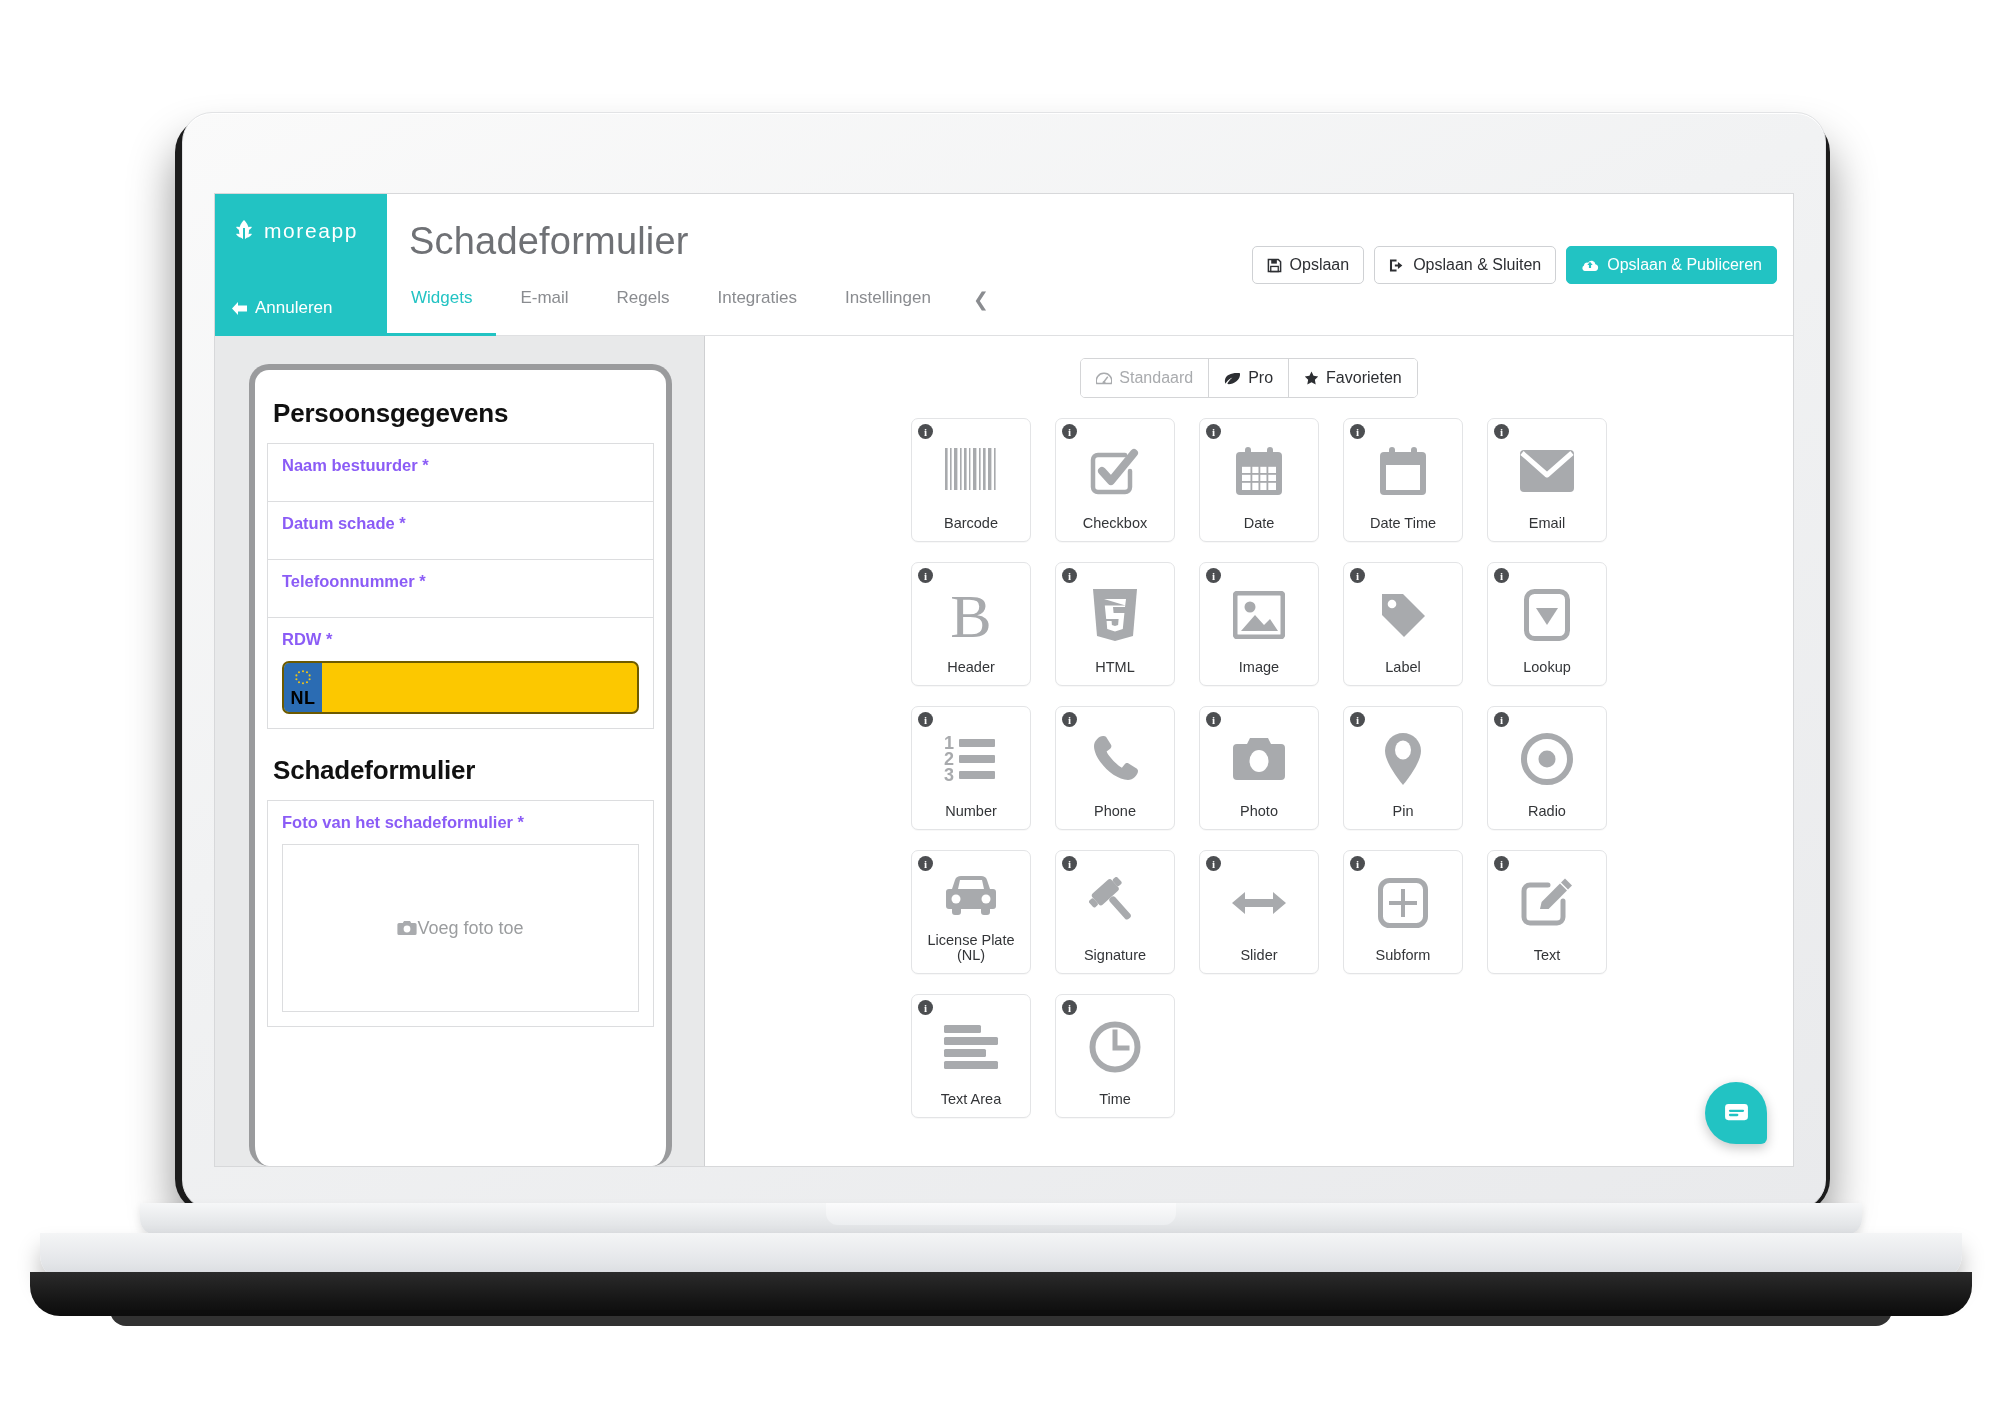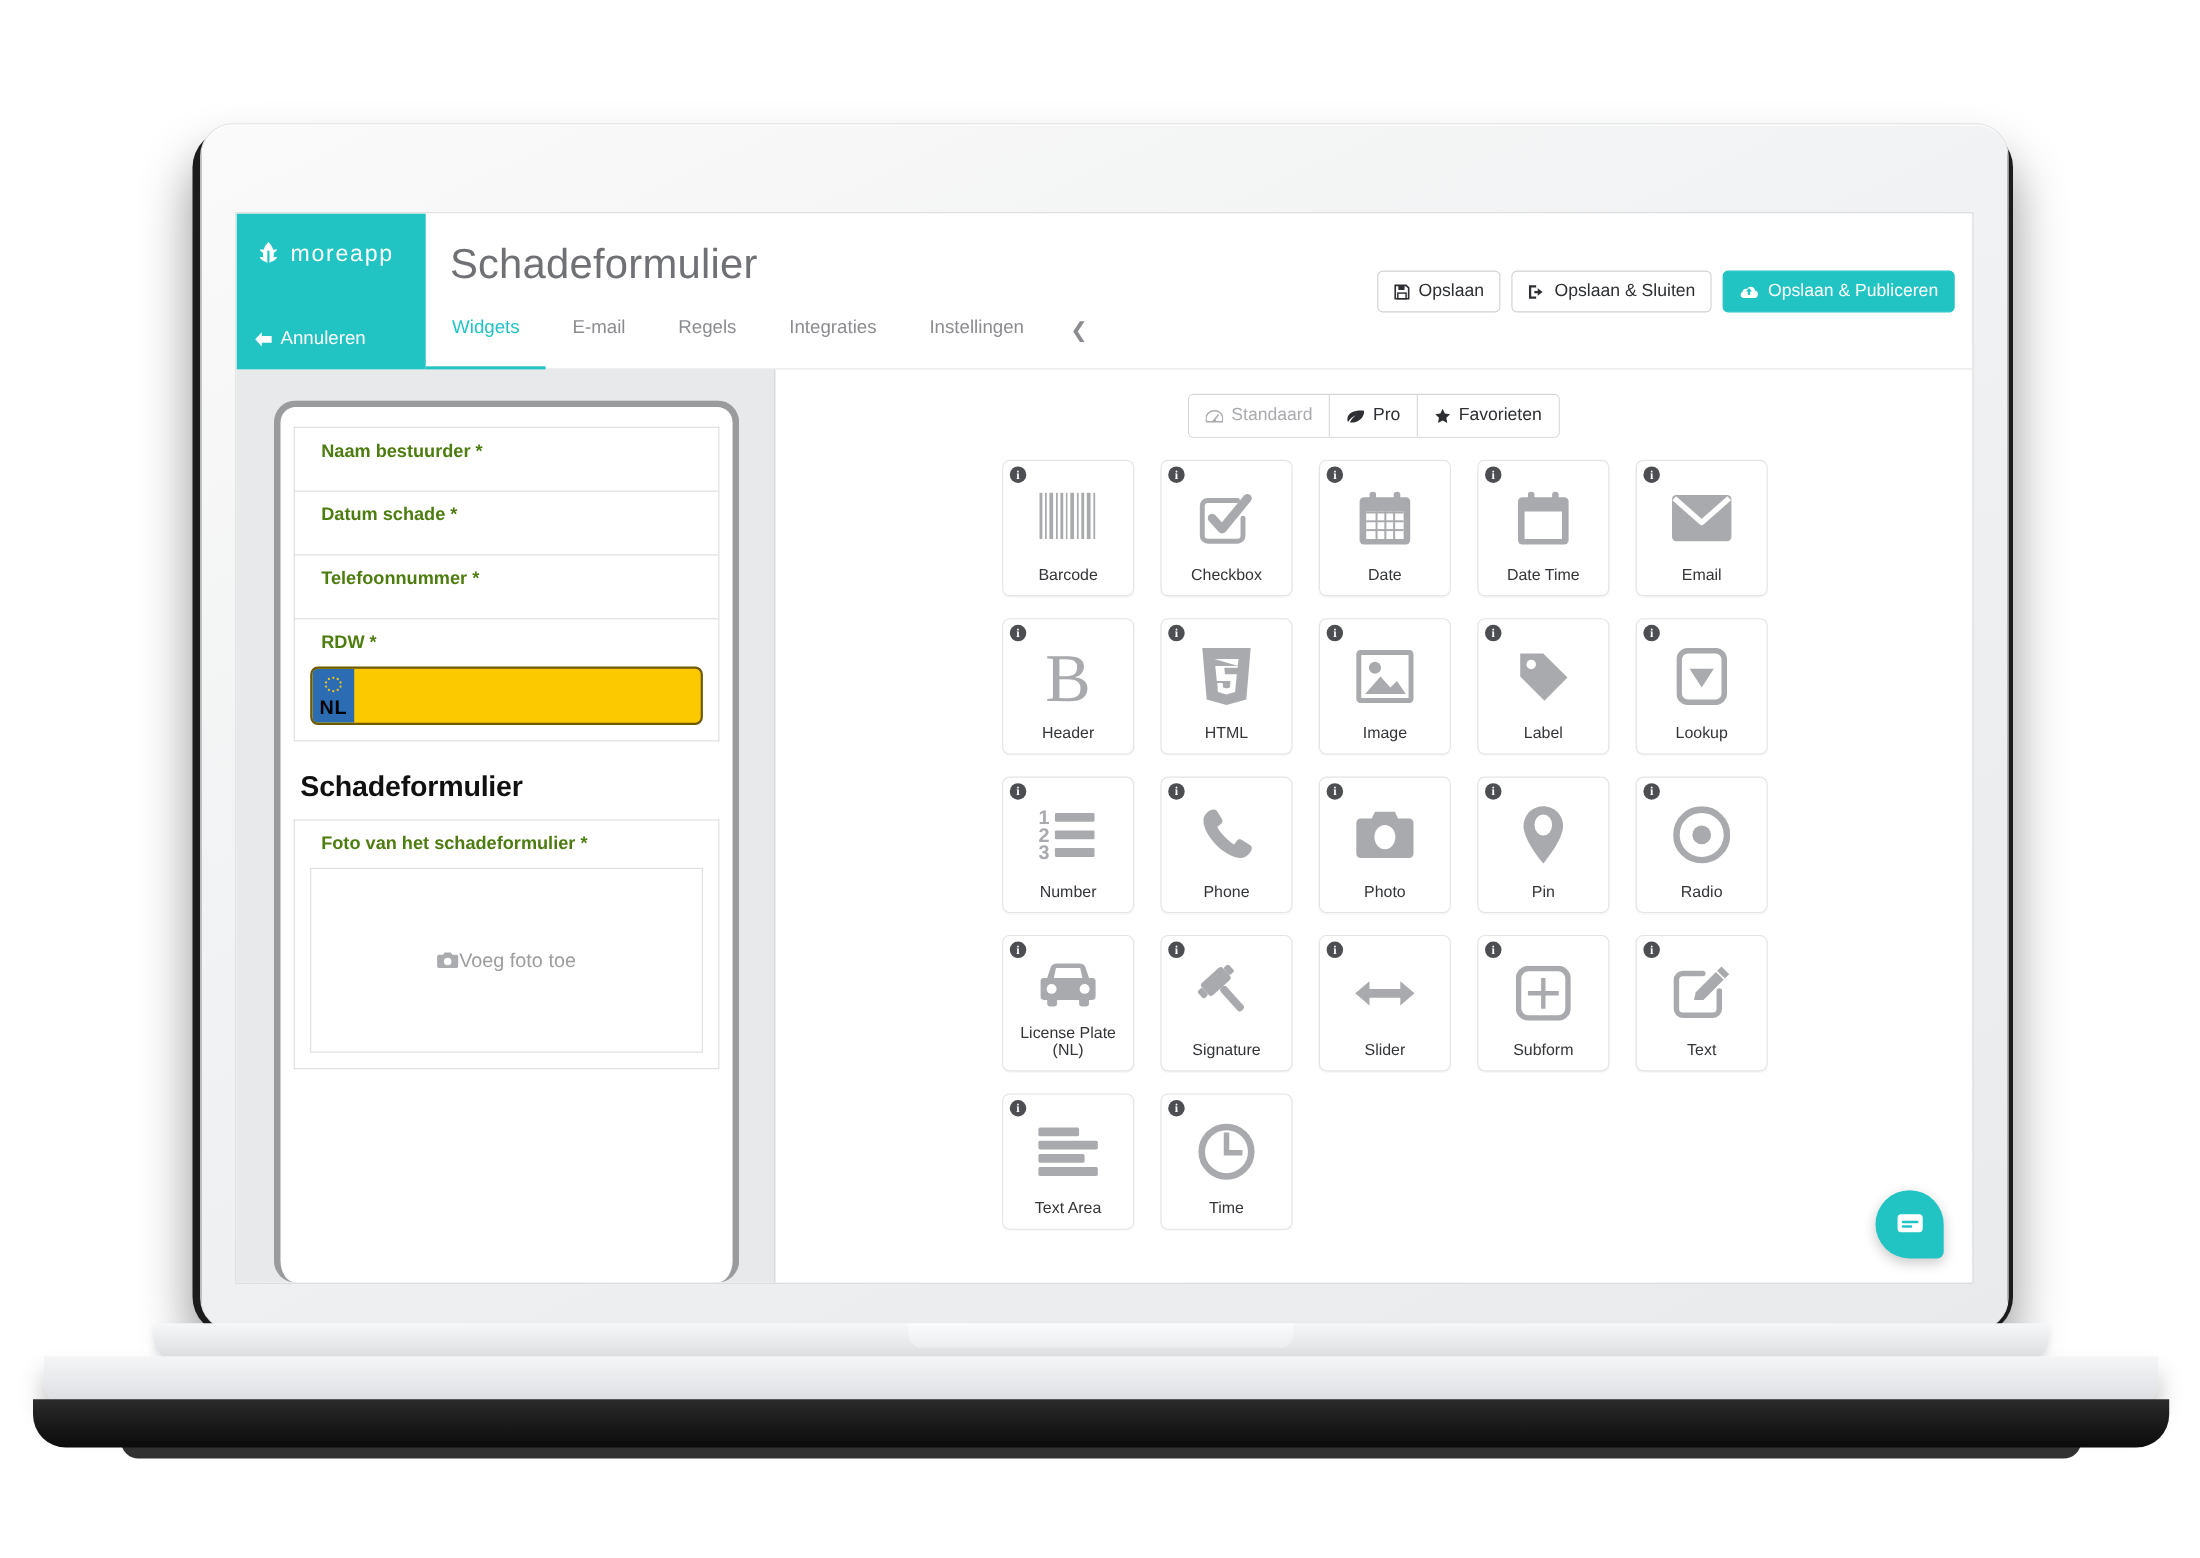--- a/index.html
+++ b/index.html
@@ -96,21 +96,21 @@
   .body{ flex:1; display:flex; min-height:0; background:#e8e9ea; }
   .leftpane{ width:490px; background:#e8e9ea; border-right:1px solid #cfd0d2; padding:28px 32px 0 34px; position:relative;}
   .phone{
     background:#fff; border:6px solid #9a9b9d; border-radius:20px; border-bottom:none;
     height:100%; overflow:hidden; padding:0;
   }
   .phone-inner{ padding:18px 12px 0 12px; }
   .sec-title{ font-size:26px; font-weight:700; color:#111; padding:10px 6px 14px 6px; letter-spacing:-.2px;}
   .fieldgroup{ border:1px solid #dcdddf; border-bottom:none; }
   .field{ border-bottom:1px solid #dcdddf; padding:12px 14px 26px 14px; }
-  .field-label{ font-size:16.5px; color:#4d7c0f; font-weight:600;margin-left:10px; }
+  .field-label{ font-size:16.5px; color:#8b5cf6; font-weight:600; }
   .plate{
     margin-top:12px; height:53px; border:2px solid #6d5a00; border-radius:7px;
     background:#fcc800; display:flex; align-items:stretch; overflow:hidden;
   }
   .plate-eu{ width:38px; background:#2b6cb3; display:flex; flex-direction:column; align-items:center; justify-content:space-between; padding:5px 0 4px 0;}
   .plate-nl{ color:#000000; font-size:18px; font-weight:700; letter-spacing:.5px; }
   .photo-field{ padding:12px 14px 14px 14px; border-bottom:1px solid #dcdddf;}
   .photo-box{
     margin-top:12px; border:1px solid #dcdddf; height:168px;
     display:flex; align-items:center; justify-content:center; gap:0;
@@ -243,20 +243,21 @@
           </div>
         </div>
       </div>
 
       <div class="body">
 
         <div class="leftpane">
           <div class="phone">
             <div class="phone-inner">
 
+              <div class="sec-title">Persoonsgegevens</div>
 
               <div class="fieldgroup">
                 <div class="field">
                   <div class="field-label">Naam bestuurder *</div>
                 </div>
                 <div class="field">
                   <div class="field-label">Datum schade *</div>
                 </div>
                 <div class="field">
                   <div class="field-label">Telefoonnummer *</div>

